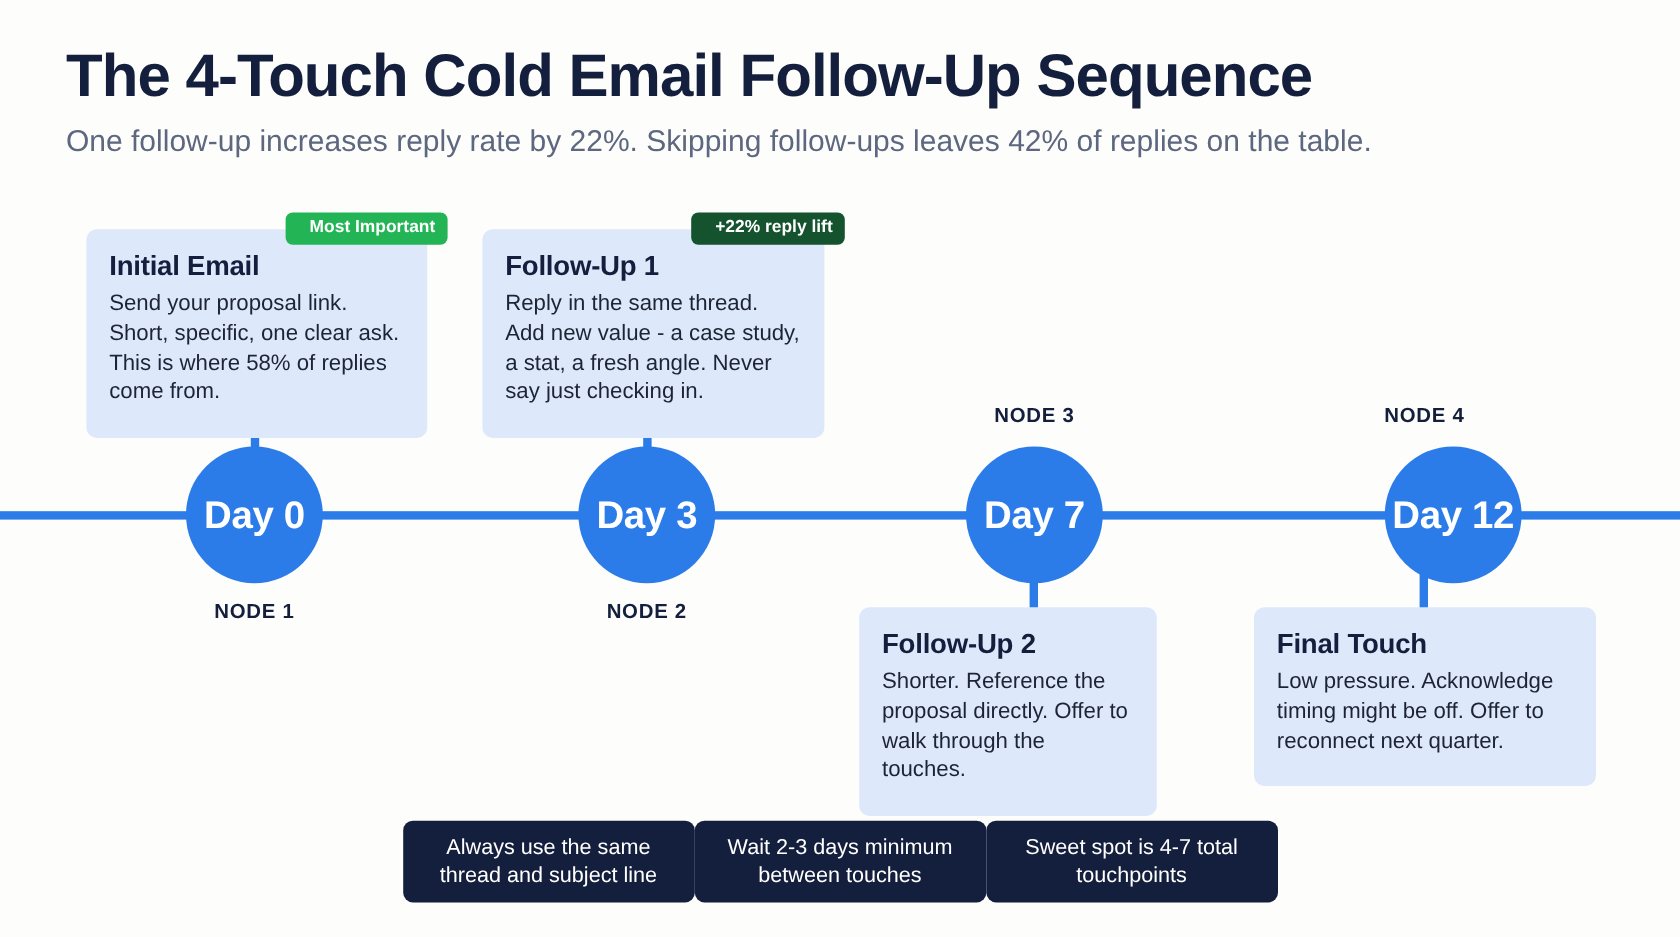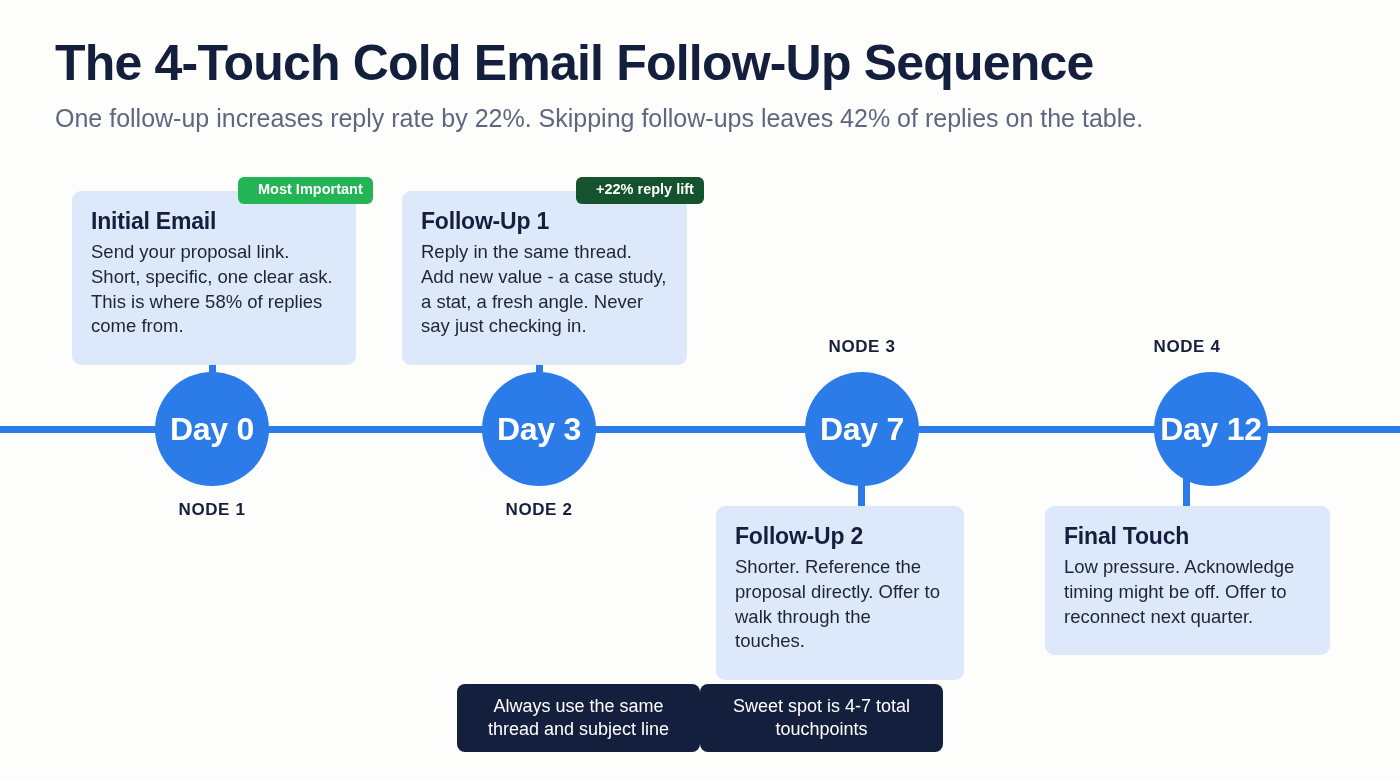--- a/index.html
+++ b/index.html
@@ -187,17 +187,23 @@
 
 <div id="chips">
   <div class="chip" style="width:243px; height:68px;">
     <span>
       <span>Always use the same</span>
       <span>thread and subject line</span>
     </span>
   </div>
   <div class="chip" style="width:243px; height:68px;">
     <span>
+      <span>Wait 2-3 days minimum</span>
+      <span>between touches</span>
+    </span>
+  </div>
+  <div class="chip" style="width:243px; height:68px;">
+    <span>
       <span>Sweet spot is 4-7 total</span>
       <span>touchpoints</span>
     </span>
   </div>
 </div>
 
 </body></html>

